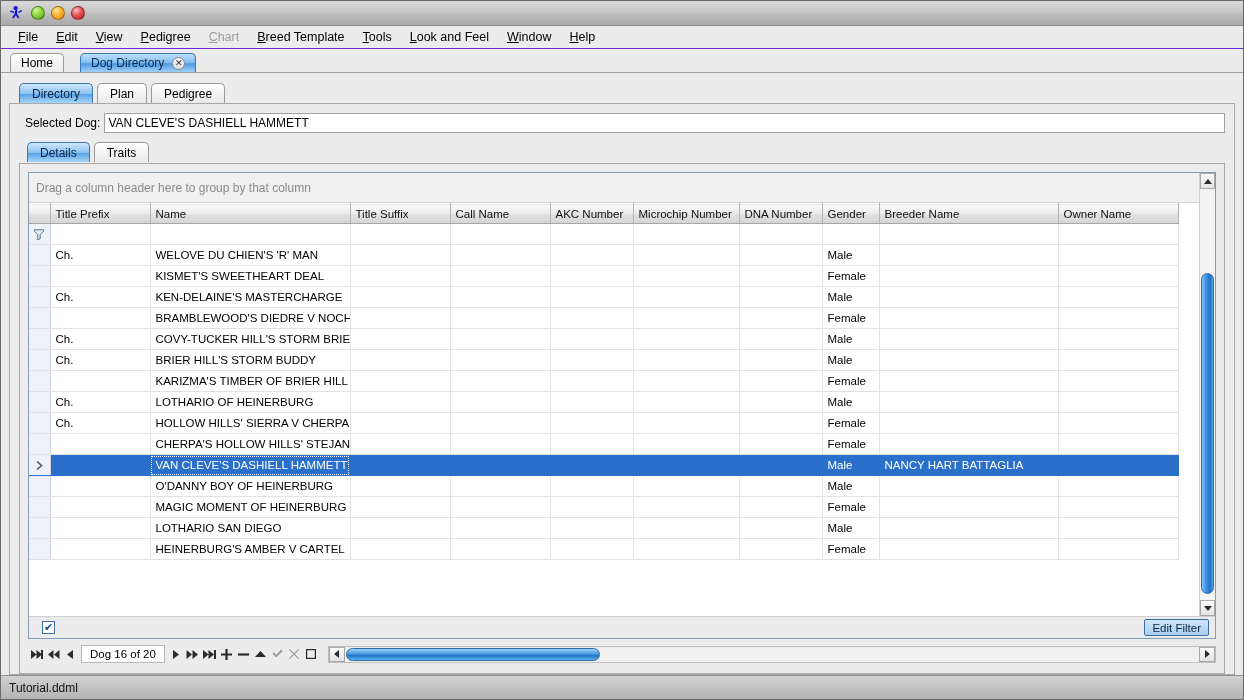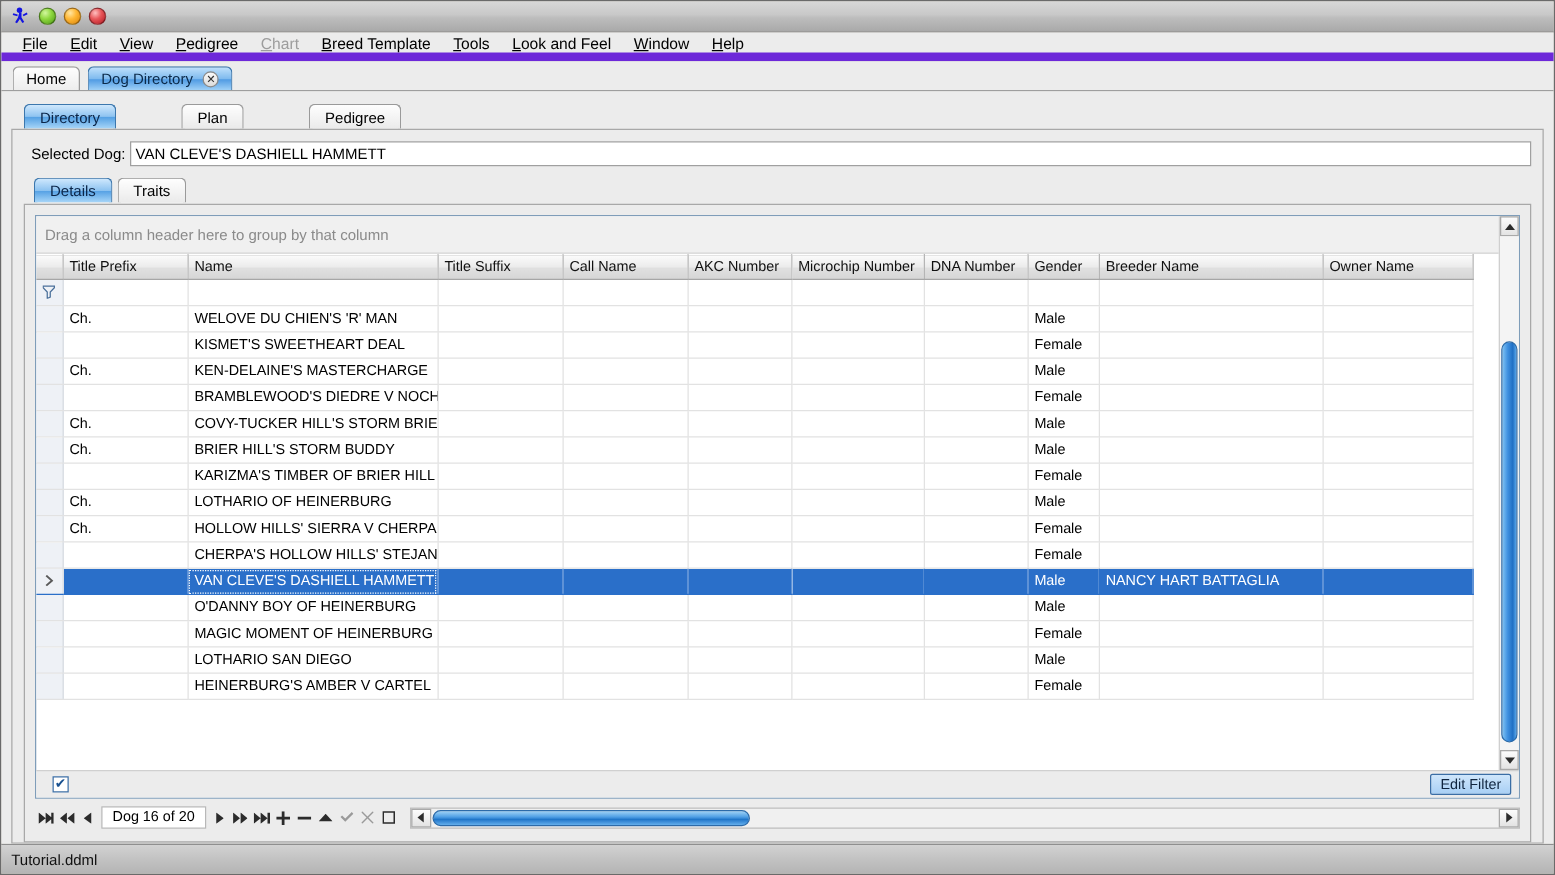--- a/index.html
+++ b/index.html
@@ -57,23 +57,23 @@
   }
   .orb.green  { background: radial-gradient(circle at 35% 28%, #d3f7a0 0%, #8fd83f 42%, #4c9913 100%); }
   .orb.orange { background: radial-gradient(circle at 35% 28%, #ffe6a3 0%, #ffb734 42%, #d8820a 100%); }
   .orb.red    { background: radial-gradient(circle at 35% 28%, #ffc0c0 0%, #e8575a 42%, #b01620 100%); }
 
   
   .menubar {
     height: 23px;
     flex: 0 0 23px;
     background: #ececec;
-    border-bottom: 7px solid #6d28d9;
-    display: flex;
-    align-items: flex-start;
+    border-bottom: 1px solid #6d28d9;
+    display: flex;
+    align-items: center;
     padding-left: 8px;
     box-sizing: border-box;
   }
   .menu-item {
     font-size: 12.5px;
     padding: 2px 9px;
     color: #000;
     cursor: default;
     white-space: nowrap;
   }
@@ -93,21 +93,21 @@
   }
   .doctab {
     height: 19px;
     display: flex; align-items: center;
     padding: 0 10px;
     font-size: 12px;
     border: 1px solid #9a9a9a;
     border-bottom: none;
     border-radius: 5px 5px 0 0;
     background: linear-gradient(to bottom, #fdfdfd 0%, #ededed 100%);
-    margin-right: 6px;
+    margin-right: 16px;
     white-space: nowrap;
     box-sizing: border-box;
   }
   .doctab.active {
     background: linear-gradient(to bottom, #bfe0fb 0%, #7cb9ee 52%, #4f9ae3 53%, #9ed0f7 100%);
     border-color: #3c77ad;
     color: #0b2a4a;
   }
   .tab-close {
     width: 13px; height: 13px;
@@ -125,21 +125,21 @@
     flex: 1 1 auto;
     background: #ececec;
     position: relative;
     overflow: hidden;
     display: flex;
     flex-direction: column;
     padding: 9px 8px 0 8px;
     box-sizing: border-box;
   }
 
-  .subtabs { display: flex; align-items: flex-end; height: 21px; padding-left: 10px; gap: 48px; }
+  .subtabs { display: flex; align-items: flex-end; height: 21px; padding-left: 10px; }
   .subtab {
     height: 20px;
     display: flex; align-items: center;
     padding: 0 12px;
     font-size: 12px;
     border: 1px solid #9a9a9a;
     border-bottom: none;
     border-radius: 5px 5px 0 0;
     background: linear-gradient(to bottom, #fefefe 0%, #eaeaea 100%);
     margin-right: 4px;

